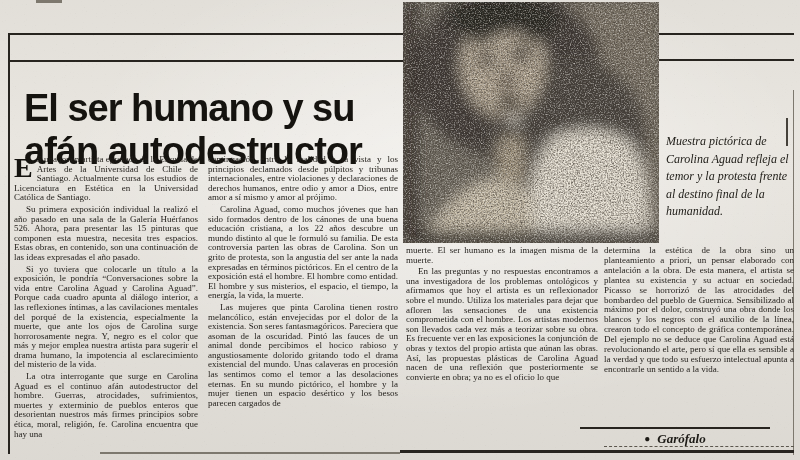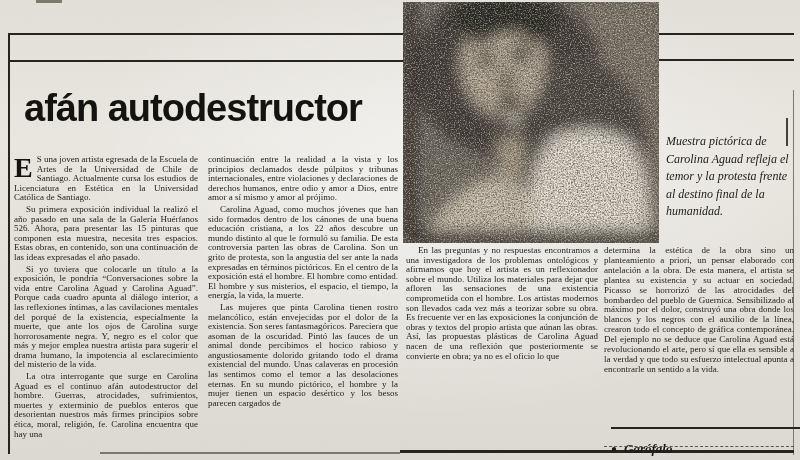--- a/index.html
+++ b/index.html
@@ -29,23 +29,23 @@
   .dropcap{
     float:left;font-size:28px;line-height:23px;font-weight:bold;
     padding:1px 4px 0 0;color:#15130f;
   }
   .photo{position:absolute;left:403px;top:2px;width:256px;height:241px;}
   .caption{
     position:absolute;left:666px;top:133px;width:131px;
     font-style:italic;font-weight:normal;font-size:12px;line-height:17.5px;color:#22201b;
   }
   .signature{
-    position:absolute;left:611px;top:427px;width:190px;
-    border-top:2px solid #27241f;text-align:left;
-    font-style:italic;font-weight:bold;font-size:13px;color:#1c1a16;padding-top:12px;
+    position:absolute;left:580px;top:427px;width:190px;
+    border-top:2px solid #27241f;text-align:center;
+    font-style:italic;font-weight:bold;font-size:13px;color:#1c1a16;padding-top:2px;
   }
   .signature .bullet{font-style:normal;font-size:10px;margin-right:7px;vertical-align:1px;}
   .sig-dash{position:absolute;left:604px;top:446px;width:190px;border-top:1px dashed #5b564d;}
   .grain-page{position:absolute;inset:0;pointer-events:none;opacity:.35;}
 </style>
 </head>
 <body>
 
 <div class="paper-shade"></div>
 
@@ -55,20 +55,21 @@
 <div class="rule" style="left:658px;top:59px;width:136px;height:1.5px;"></div>
 <div class="rule" style="left:8px;top:33px;width:1.5px;height:421px;"></div>
 <div class="rule faint" style="left:793px;top:90px;width:1px;height:365px;"></div>
 <div class="rule" style="left:786px;top:118px;width:1.5px;height:28px;background:#45413a;"></div>
 <div class="rule faint" style="left:36px;top:0;width:26px;height:3px;"></div>
 
 <div class="rule faint" style="left:100px;top:452px;width:300px;height:1.5px;"></div>
 <div class="rule" style="left:400px;top:450px;width:394px;height:3px;"></div>
 
 <h1 class="headline">
+  <span style="display:block">El ser humano y su</span>
   <span style="display:block">afán autodestructor</span>
 </h1>
 
 <div class="photo">
   <svg width="256" height="241" viewBox="0 0 256 241" xmlns="http://www.w3.org/2000/svg">
     <defs>
       <filter id="blur7" x="-20%" y="-20%" width="140%" height="140%">
           <feGaussianBlur stdDeviation="7"></feGaussianBlur>
         </filter>
       <filter id="blur3" x="-30%" y="-30%" width="160%" height="160%">
@@ -115,20 +116,21 @@
   <p>La otra interrogante que surge en Carolina Aguad es el continuo afán autodestructor del hombre. Guerras, atrocidades, sufrimientos, muertes y exterminio de pueblos enteros que desorientan nuestros más firmes principios sobre ética, moral, religión, fe. Carolina encuentra que hay una</p>
 </div>
 
 <div class="col" style="left:208px;top:155px;width:190px;height:297px;">
   <p class="cont">continuación entre la realidad a la vista y los principios declamados desde púlpitos y tribunas internacionales, entre violaciones y declaraciones de derechos humanos, entre odio y amor a Dios, entre amor a sí mismo y amor al prójimo.</p>
   <p>Carolina Aguad, como muchos jóvenes que han sido formados dentro de los cánones de una buena educación cristiana, a los 22 años descubre un mundo distinto al que le formuló su familia. De esta controversia parten las obras de Carolina. Son un grito de protesta, son la angustia del ser ante la nada expresadas en términos pictóricos. En el centro de la exposición está el hombre. El hombre como entidad. El hombre y sus misterios, el espacio, el tiempo, la energía, la vida, la muerte.</p>
   <p>Las mujeres que pinta Carolina tienen rostro melancólico, están envejecidas por el dolor de la existencia. Son seres fantasmagóricos. Pareciera que asoman de la oscuridad. Pintó las fauces de un animal donde percibimos el hocico rabioso y angustiosamente dolorido gritando todo el drama existencial del mundo. Unas calaveras en procesión las sentimos como el temor a las desolaciones eternas. En su mundo pictórico, el hombre y la mujer tienen un espacio desértico y los besos parecen cargados de</p>
 </div>
 
 <div class="col" style="left:406px;top:246px;width:192px;height:206px;">
+  <p class="cont">muerte. El ser humano es la imagen misma de la muerte.</p>
   <p>En las preguntas y no respuestas encontramos a una investigadora de los problemas ontológicos y afirmamos que hoy el artista es un reflexionador sobre el mundo. Utiliza los materiales para dejar que afloren las sensaciones de una existencia comprometida con el hombre. Los artistas modernos son llevados cada vez más a teorizar sobre su obra. Es frecuente ver en las exposiciones la conjunción de obras y textos del propio artista que aúnan las obras. Así, las propuestas plásticas de Carolina Aguad nacen de una reflexión que posteriormente se convierte en obra; ya no es el oficio lo que</p>
 </div>
 
 <div class="col" style="left:604px;top:246px;width:190px;height:180px;line-height:9.9px;">
   <p class="cont">determina la estética de la obra sino un planteamiento a priori, un pensar elaborado con antelación a la obra. De esta manera, el artista se plantea su existencia y su actuar en sociedad. Picasso se horrorizó de las atrocidades del bombardeo del pueblo de Guernica. Sensibilizado al máximo por el dolor, construyó una obra donde los blancos y los negros con el auxilio de la línea, crearon todo el concepto de gráfica contemporánea. Del ejemplo no se deduce que Carolina Aguad está revolucionando el arte, pero sí que ella es sensible a la verdad y que todo su esfuerzo intelectual apunta a encontrarle un sentido a la vida.</p>
 </div>
 
 <div class="signature">
   <span class="bullet">●</span><span>Garófalo</span>
 </div>

